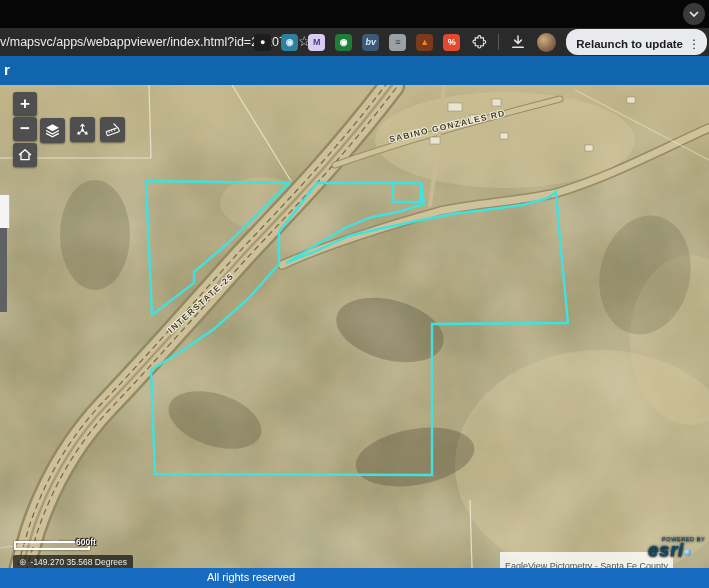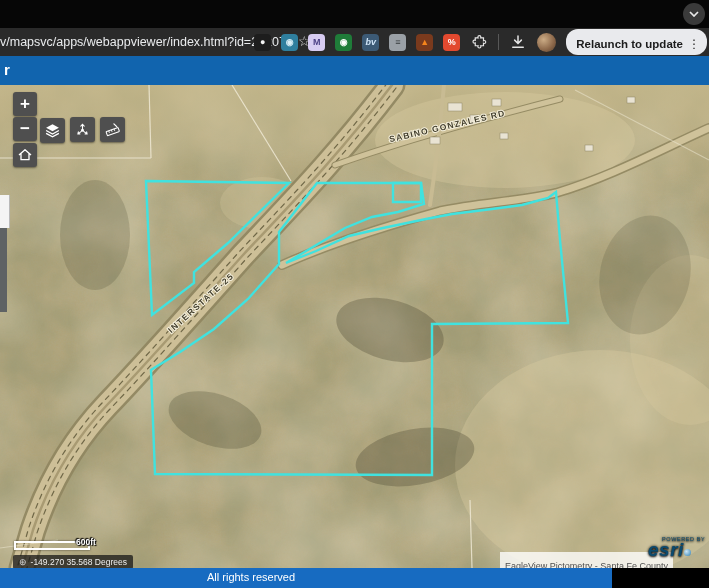--- a/index.html
+++ b/index.html
@@ -21,21 +21,21 @@
   #toolbar-separator{width:1px;height:16px;background:#585858;}
   #avatar{width:19px;height:19px;border-radius:50%;
     background:radial-gradient(circle at 35% 35%, #cbab85, #8a6648 60%, #56402c);}
   #relaunch-pill{height:22px;border-radius:12px;background:#e9eaed;color:#1c1c1c;
     display:flex;align-items:center;gap:5px;padding:4px 7px 0 10px;font-size:11.5px;font-weight:bold;}
   #relaunch-dots{font-size:12px;font-weight:normal;color:#222;}
   
   #app-header{position:absolute;left:0;top:56px;width:709px;height:29px;background:#1164ae;}
   #app-title{position:absolute;left:4px;top:0;height:29px;line-height:28px;color:#fff;
     font-size:15px;font-weight:bold;}
-  #app-footer{position:absolute;left:0;top:568px;width:612px;height:20px;background:#176bc1;}
+  #app-footer{position:absolute;left:0;top:568px;width:709px;height:20px;background:#176bc1;}
   #footer-text{position:absolute;left:207px;top:0;height:20px;line-height:19px;color:#fff;font-size:11px;}
   
   #map{position:absolute;left:0;top:85px;width:709px;height:483px;background:#b2a478;overflow:hidden;}
   #basemap{position:absolute;left:0;top:0;}
   .map-btn{position:absolute;width:24px;height:24px;background:#4f4f4f;border-radius:3px;
     display:flex;align-items:center;justify-content:center;color:#fff;
     box-shadow:0 1px 2px rgba(0,0,0,.45);}
   .map-btn.txt{font-size:17px;font-weight:bold;}
   #btn-zoom-in{left:13px;top:7px;}
   #btn-zoom-out{left:13px;top:32px;}

